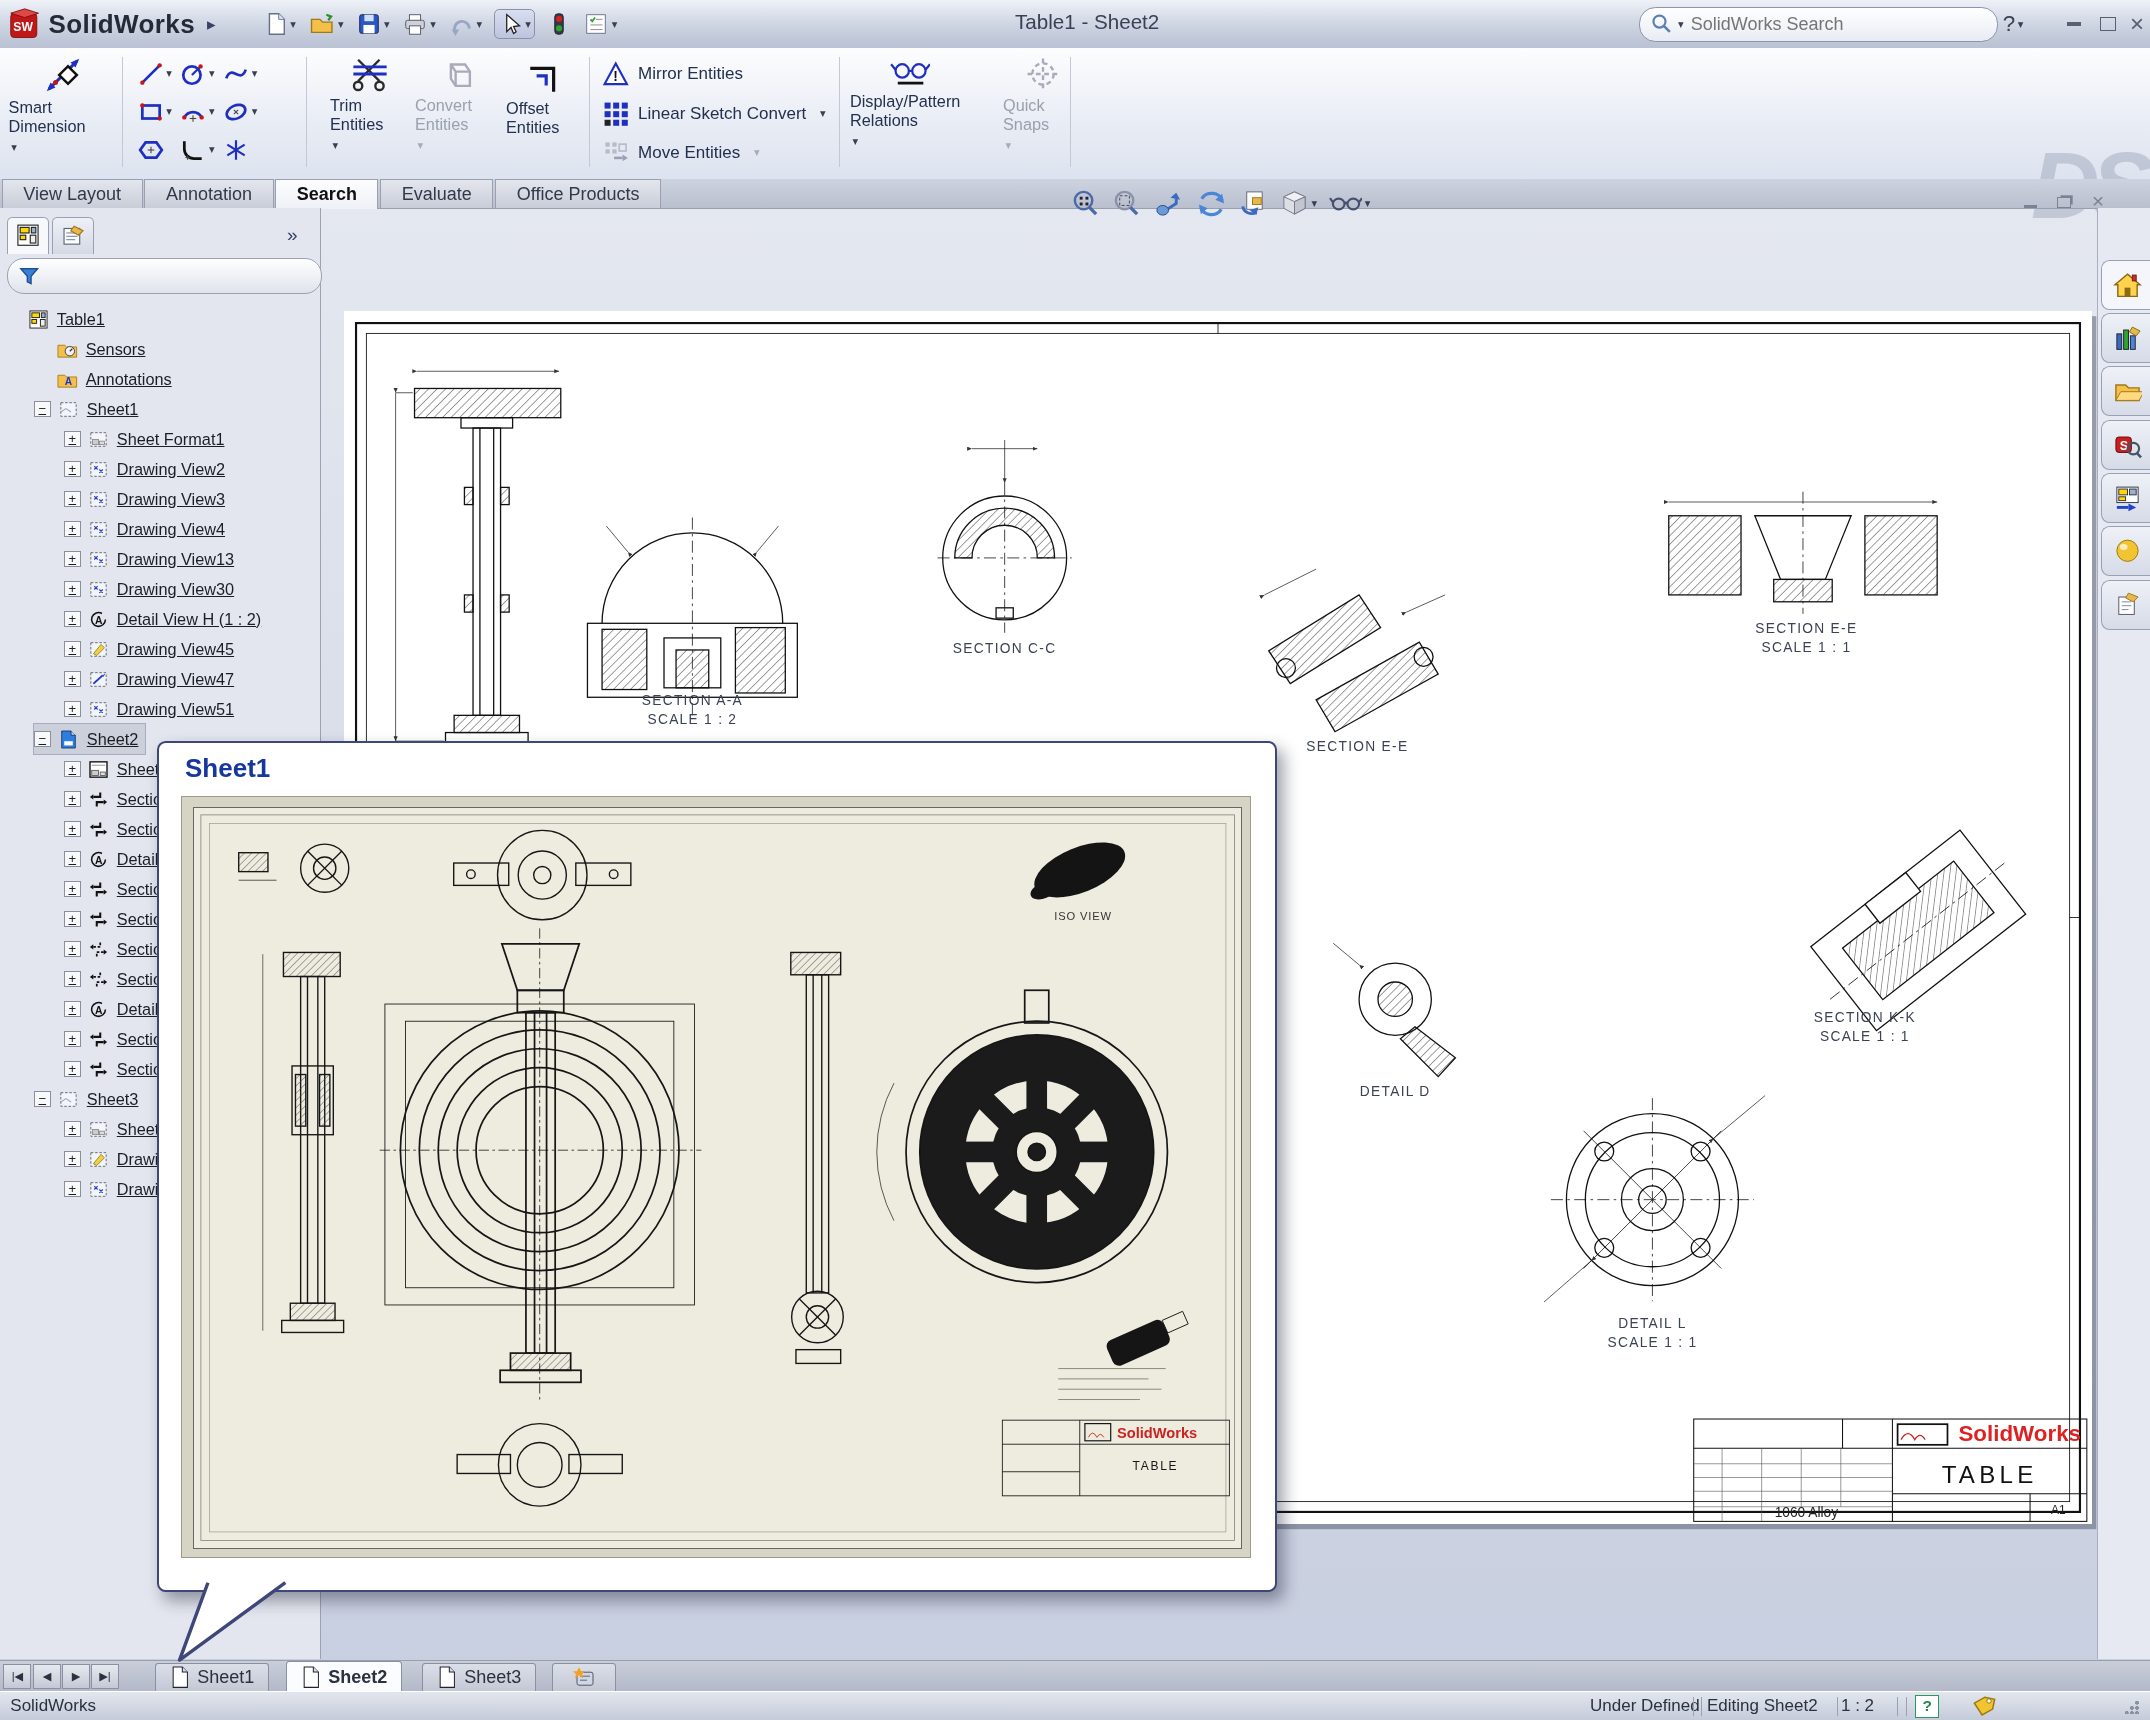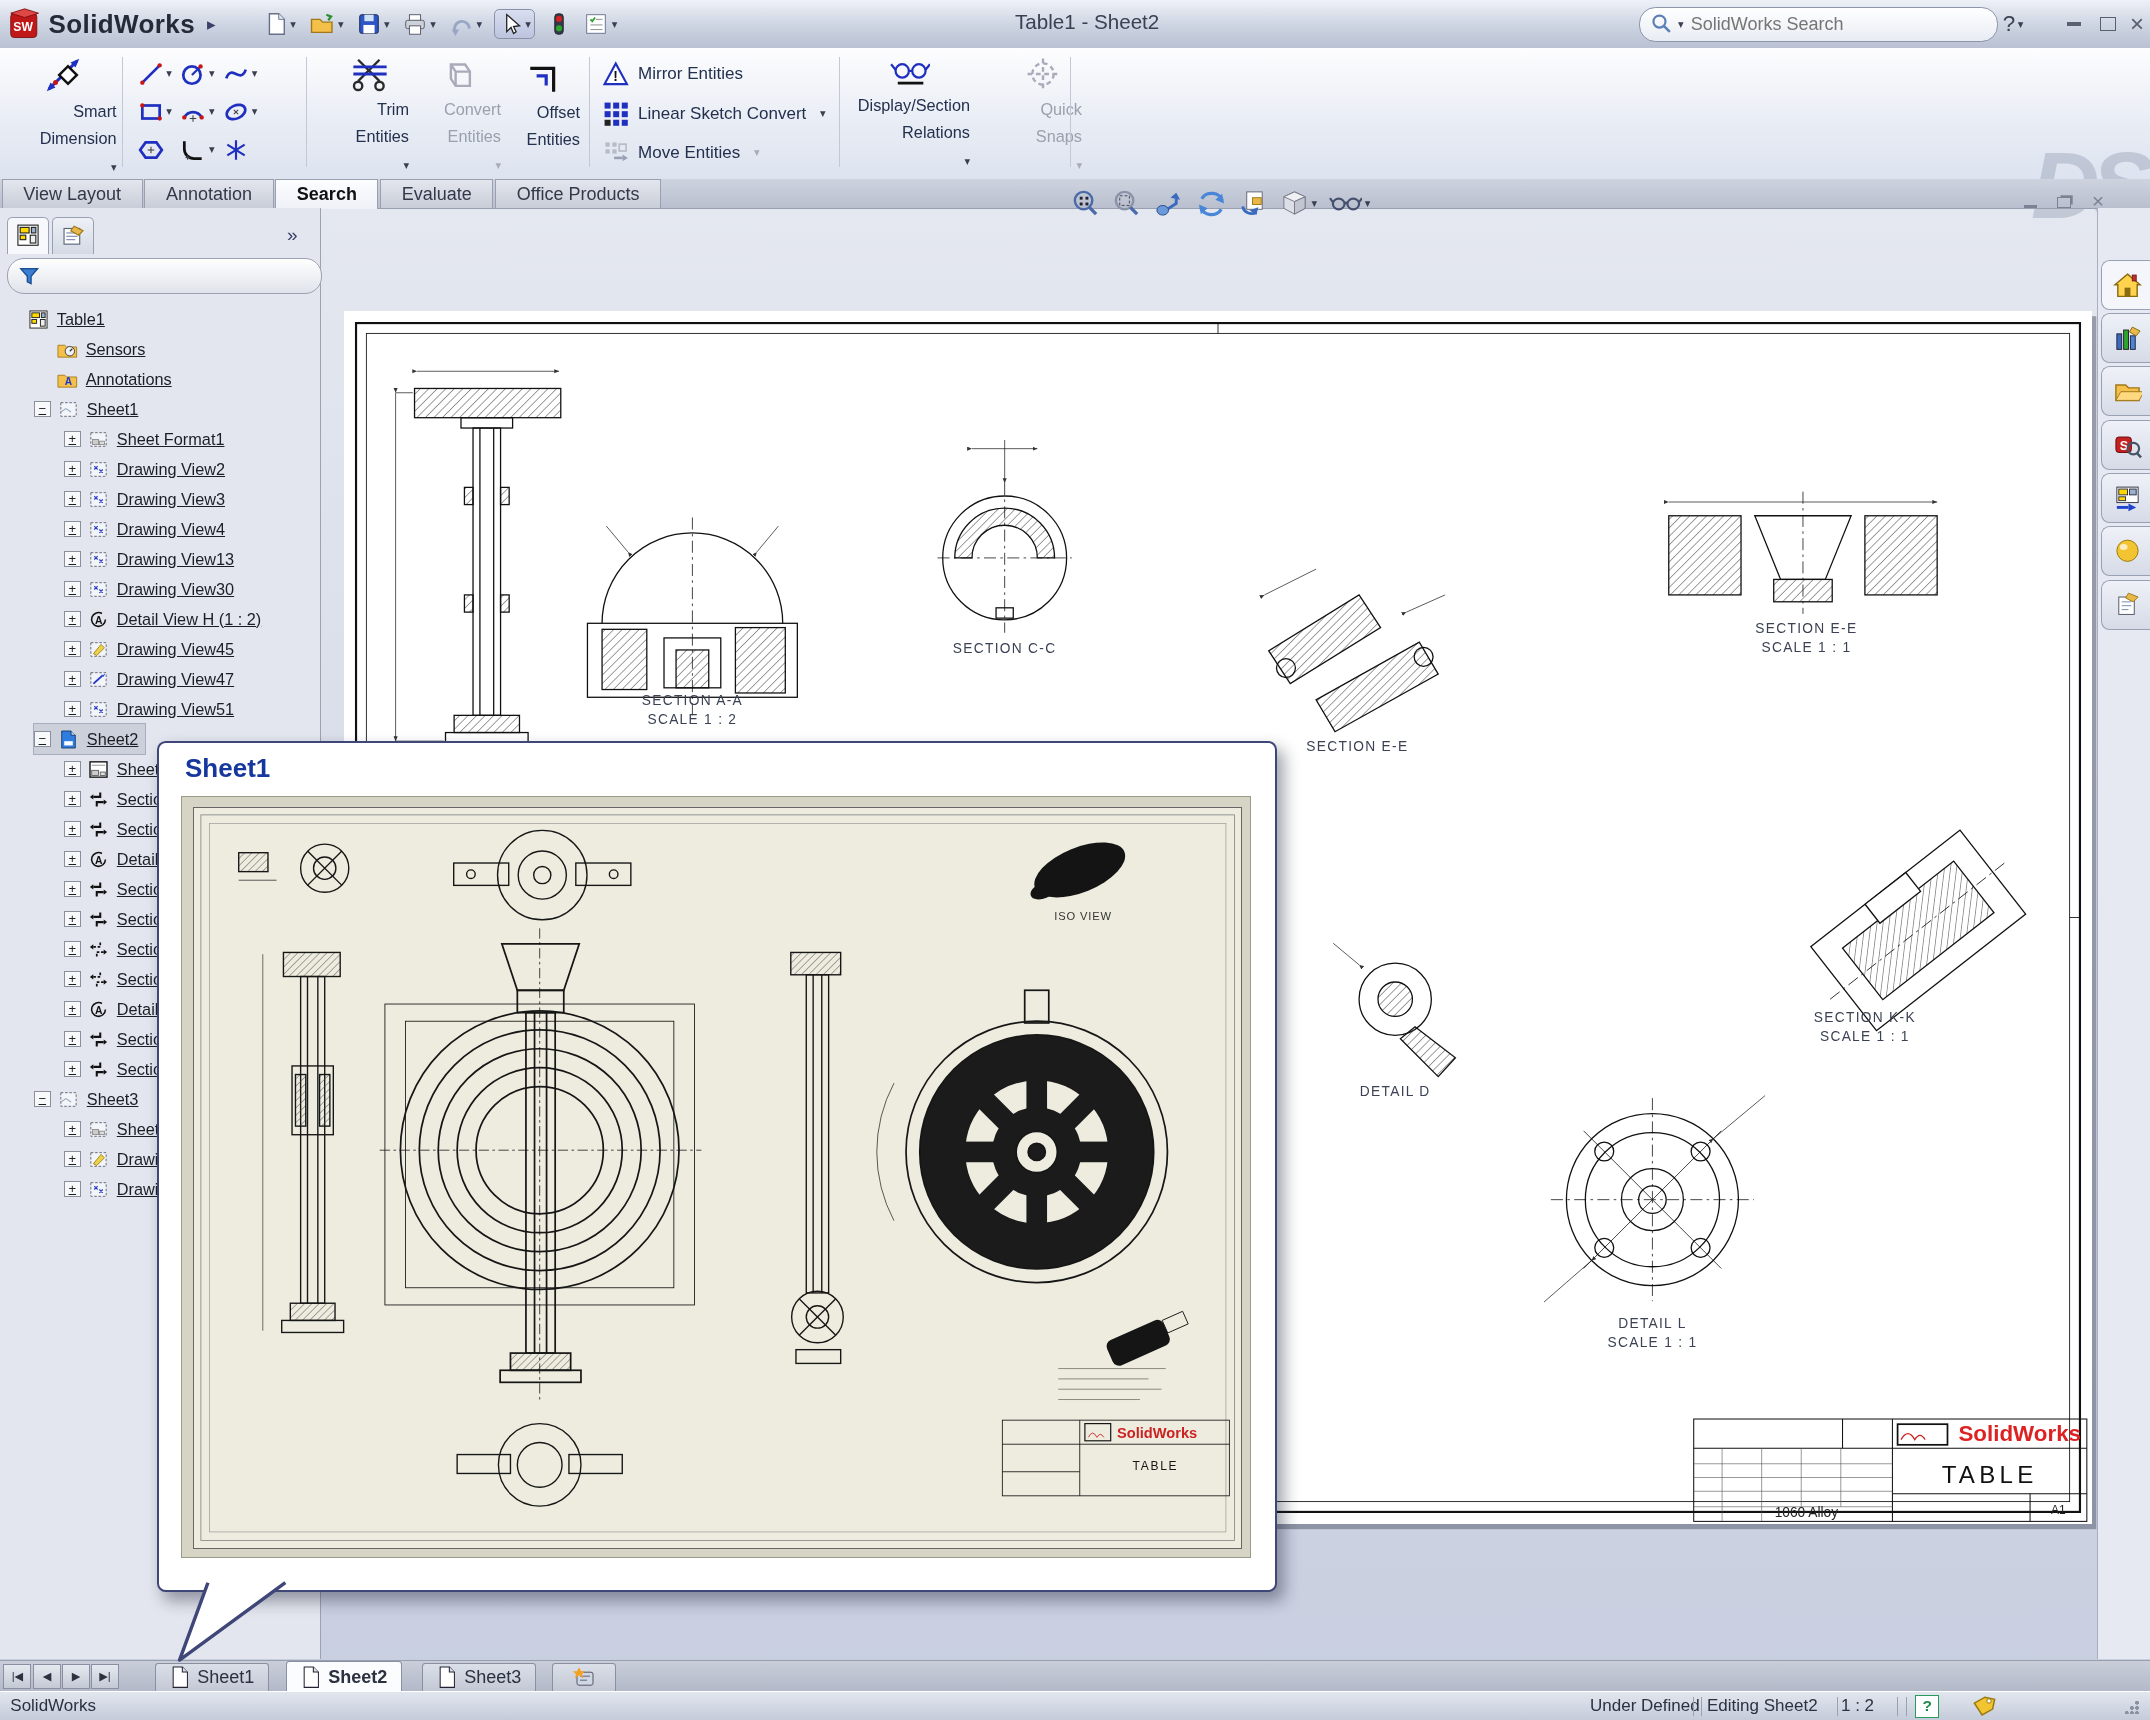--- a/index.html
+++ b/index.html
@@ -19,21 +19,21 @@
           color:#5a6070;font-size:20.6px;}
   #doctitle{position:absolute;left:1015px;top:10.3px;font-size:20.6px;color:#3a4154;}
   #searchbox{position:absolute;left:1639px;top:6.9px;width:336px;height:33px;border-radius:16.3px;
      background:linear-gradient(#ffffff,#e8ecf3);border:0.9px solid #8d95aa;display:flex;align-items:center;padding:0 10.3px;}
   #searchbox input{border:none;outline:none;background:transparent;font-size:18px;color:#555;
      font-family:"Liberation Sans",sans-serif;width:258px;}
   
   #ribbon{left:0;top:48px;width:2151px;height:131px;
     background:linear-gradient(#fdfdfe,#e9edf5 55%,#dde3ef);border-bottom:0.9px solid #98a0b4;}
   .vsep{position:absolute;top:8.6px;width:0.9px;height:110px;background:#c2c8d6;}
-  .bigbtn{position:absolute;top:5.2px;text-align:right;font-size:16.3px;color:#23304e;line-height:27px;}
+  .bigbtn{position:absolute;top:5.2px;text-align:left;font-size:16.3px;color:#23304e;line-height:19px;}
   .bigbtn .bicon{display:block;margin:1.7px auto 3.4px auto;}
   .gray{color:#9aa0ad;}
   .rowbtn{position:absolute;display:flex;align-items:center;font-size:17px;color:#23304e;}
   .rowbtn .ricon{margin-right:8.6px;}
   .sk-grid{position:absolute;left:129px;top:6.9px;}
   .sk-row{display:flex;align-items:center;height:38px;}
   .sk-row svg{margin-left:8.6px;}
   #watermark{right:5.2px;top:83px;font-size:95px;font-style:italic;font-weight:bold;
      color:rgba(125,135,160,.32);letter-spacing:-8.6px;}
   
@@ -340,21 +340,21 @@
     <div class="bigbtn" style="left:850px;width:120px;">
       <svg class="bicon" width="40" height="34" viewBox="0 0 36 30">
         <g stroke="#1f2fbf" stroke-width="2" fill="none">
             <circle cx="11" cy="14" r="6"></circle>
             <circle cx="26" cy="14" r="6"></circle>
             <path d="M17,14 h3"></path>
             <path d="M5,13 l-4,-5 M32,13 l4,-5"></path>
           </g>
         <line x1="7" y1="25" x2="30" y2="25" stroke="#111" stroke-width="2.5"></line>
         </svg>
-      <span>Display/Section Relations</span><br>
+      <span>Display/Pattern Relations</span><br>
       <span class="dd">▾</span>
     </div>
     <div class="bigbtn gray" style="left:1003px;width:79px;">
       <svg class="bicon" width="38" height="38" viewBox="0 0 32 32">
         <circle cx="16" cy="16" r="9" fill="none" stroke="#aab" stroke-width="2" stroke-dasharray="4 3"></circle>
         <line x1="16" y1="3" x2="16" y2="29" stroke="#aab" stroke-width="2" stroke-dasharray="4 3"></line>
         <line x1="3" y1="16" x2="29" y2="16" stroke="#aab" stroke-width="2" stroke-dasharray="4 3"></line>
         </svg>
       <span>Quick Snaps</span><br>
       <span class="dd" style="color:#aab;">▾</span>

